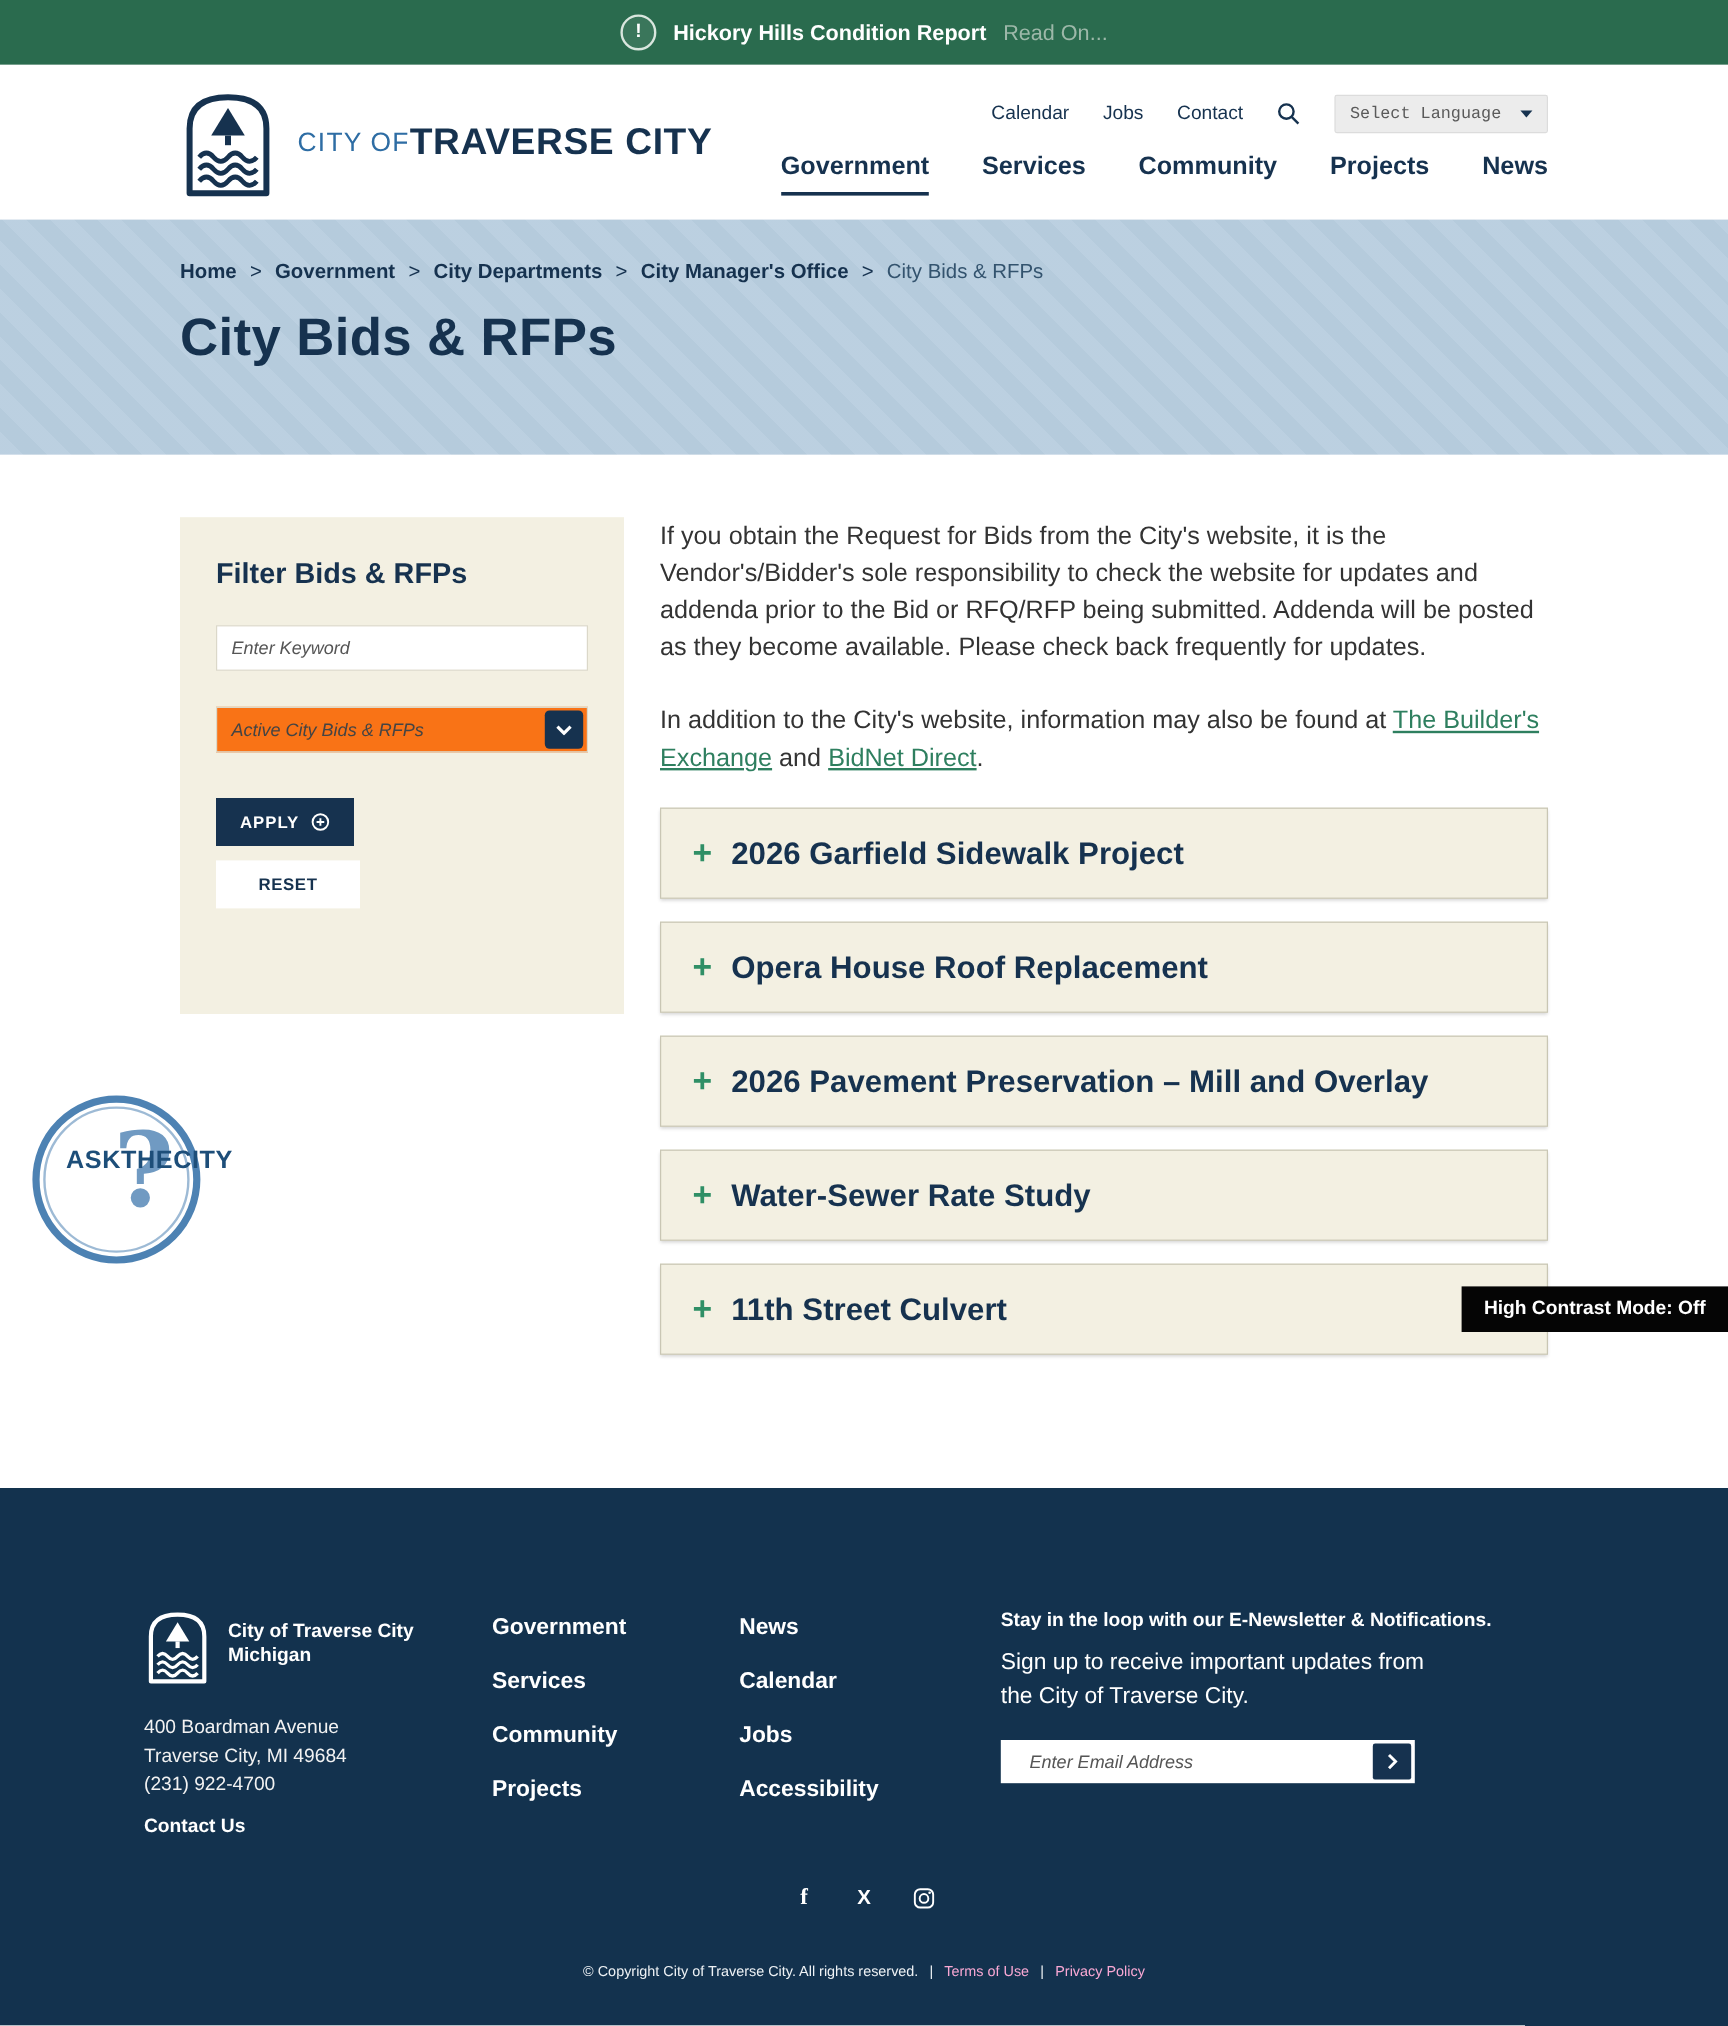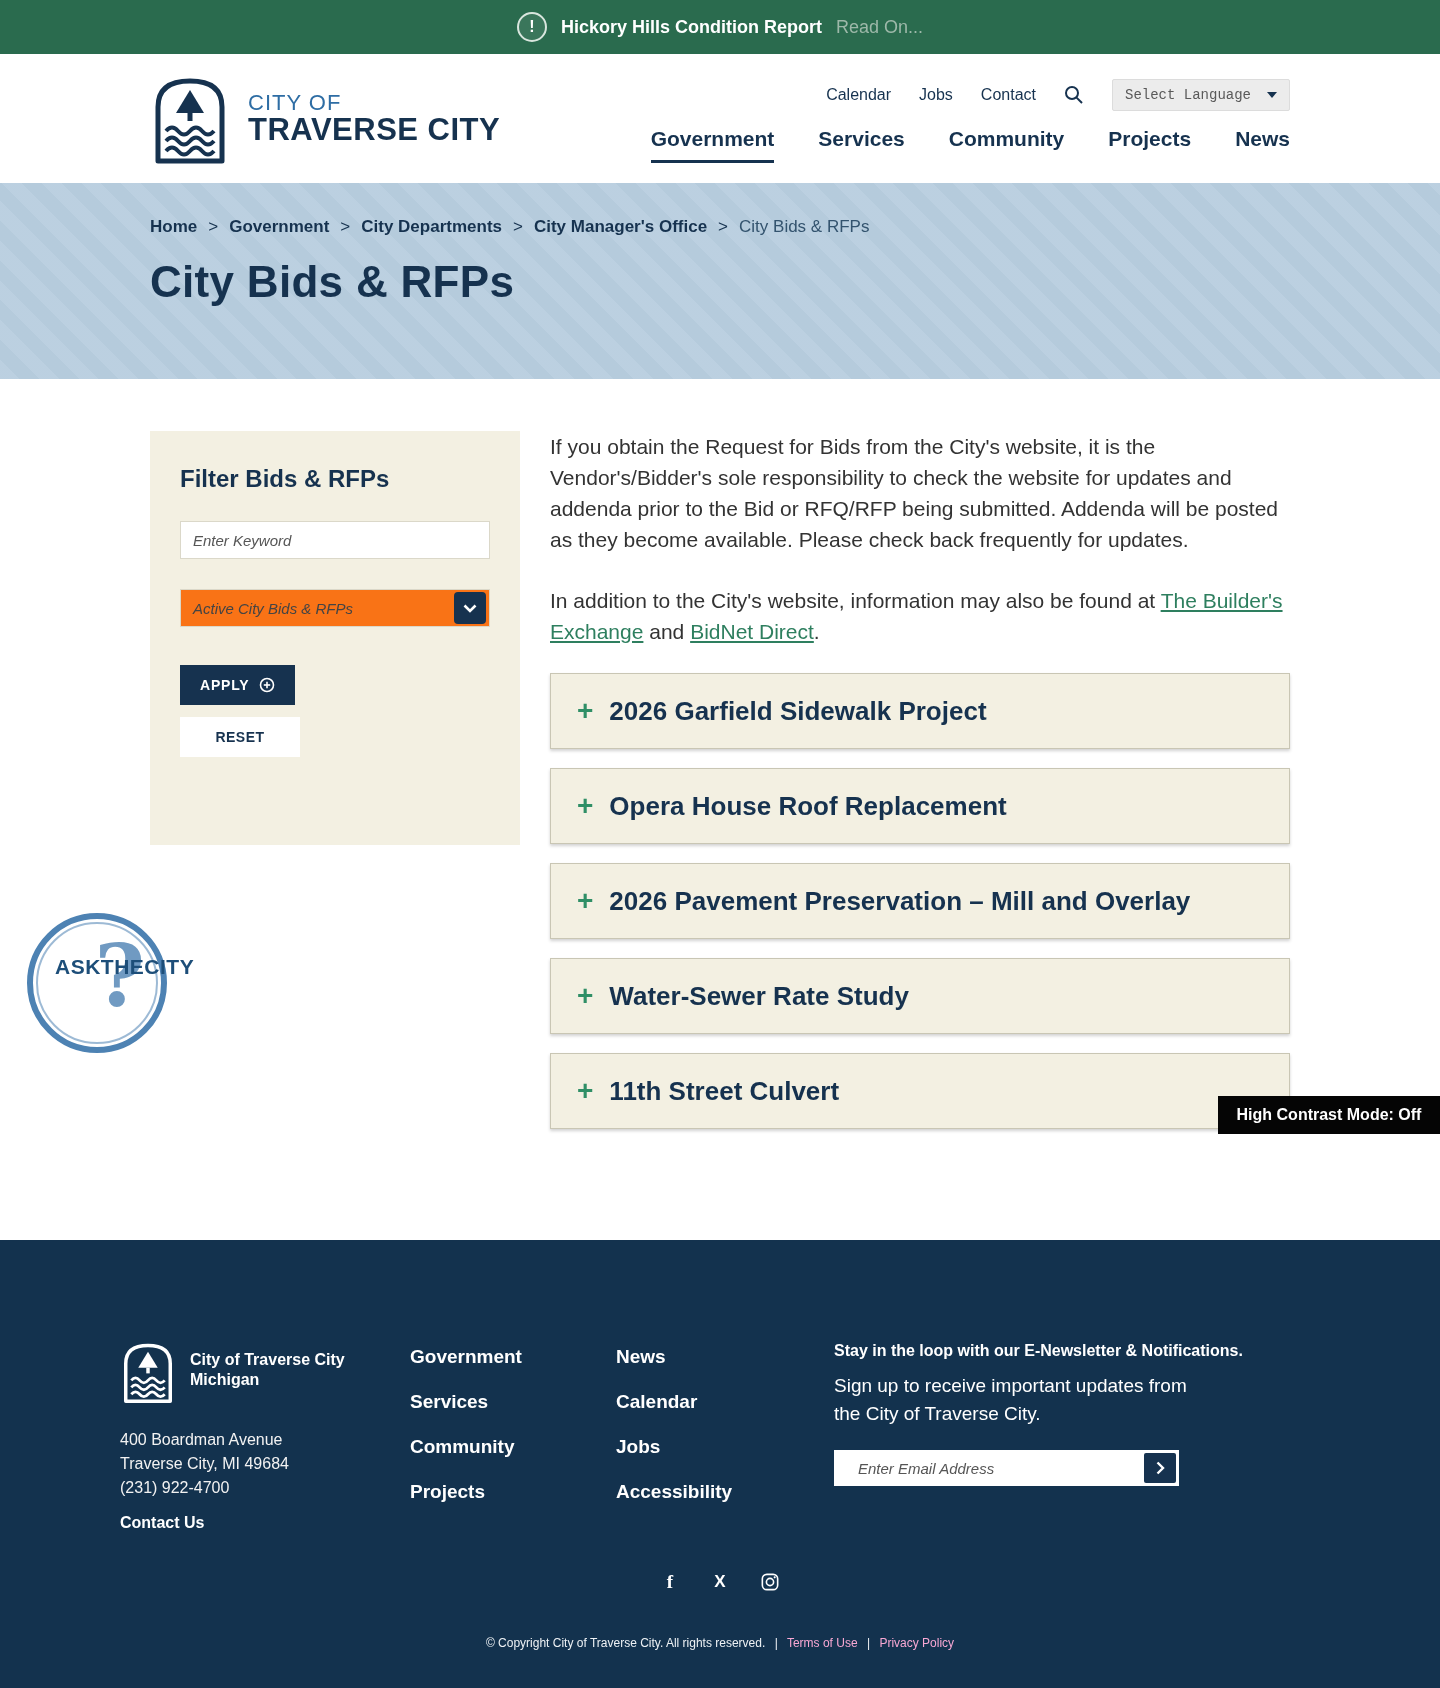--- a/index.html
+++ b/index.html
@@ -26,21 +26,21 @@
   }
   .alert-text { color: #fff; font-weight: 700; font-size: 18px; }
   .alert-link { color: #9db8a9; font-size: 18px; text-decoration: none; cursor: pointer; }
 
   
   header { height: 129px; background: #fff; }
   .container { width: 1140px; margin: 0 auto; }
   .header-inner { display: flex; justify-content: space-between; align-items: center; height: 100%; }
   .logo { display: flex; align-items: center; gap: 18px; text-decoration: none; cursor: pointer; }
   .logo-mark { width: 80px; height: 92px; color: #16324f; }
-  .logo-text { display: flex; flex-direction: column; line-height: 1.05; }
+  .logo-text { display: flex; flex-direction: row; line-height: 1.05; align-items: center; }
   .logo-line1 { color: #2e6da4; font-size: 22px; letter-spacing: 1px; font-weight: 400; }
   .logo-line2 { color: #16324f; font-size: 31px; font-weight: 800; letter-spacing: .5px; }
   .header-right { display: flex; flex-direction: column; align-items: flex-end; gap: 16px; padding-top: 4px; }
   .utility-nav { display: flex; align-items: center; gap: 28px; }
   .utility-nav a { color: #16324f; font-size: 16px; text-decoration: none; cursor: pointer; }
   .search-btn { display: inline-flex; cursor: pointer; }
   .lang-select {
     width: 178px; height: 32px; background: #ececec; border: 1px solid #dcdcdc; border-radius: 2px;
     display: flex; align-items: center; justify-content: space-between; padding: 0 12px; cursor: pointer; font-family: Liberation Mono, monospace;
   }
@@ -115,21 +115,21 @@
     color: #4d82b3; opacity: .8; z-index: 0; font-family: "DejaVu Serif", serif;
   }
   .ask-text {
     position: absolute; left: 22px; top: 37px; z-index: 1;
     display: flex; flex-direction: row; line-height: 21px;
     font-size: 21px; font-weight: 800; color: #1d4e79; letter-spacing: .5px;
   }
 
   
   .hc-toggle {
-    position: absolute; right: 0; top: 1096px; width: 222px; height: 38px;
+    position: absolute; right: 0; top: 1072px; width: 222px; height: 38px;
     background: #050505; color: #fff; font-size: 16px; font-weight: 700;
     display: flex; align-items: center; justify-content: center; cursor: pointer; z-index: 6;
   }
 
   
   footer { height: 448px; background: #13324e; color: #fff; padding-top: 100px; overflow: hidden; }
   .footer-cols { display: flex; margin-left: 120px; }
   .f-col1 { width: 290px; }
   .f-logo-row { display: flex; gap: 14px; align-items: flex-start; }
   .f-logo { width: 56px; height: 64px; color: #fff; flex: 0 0 auto; }

